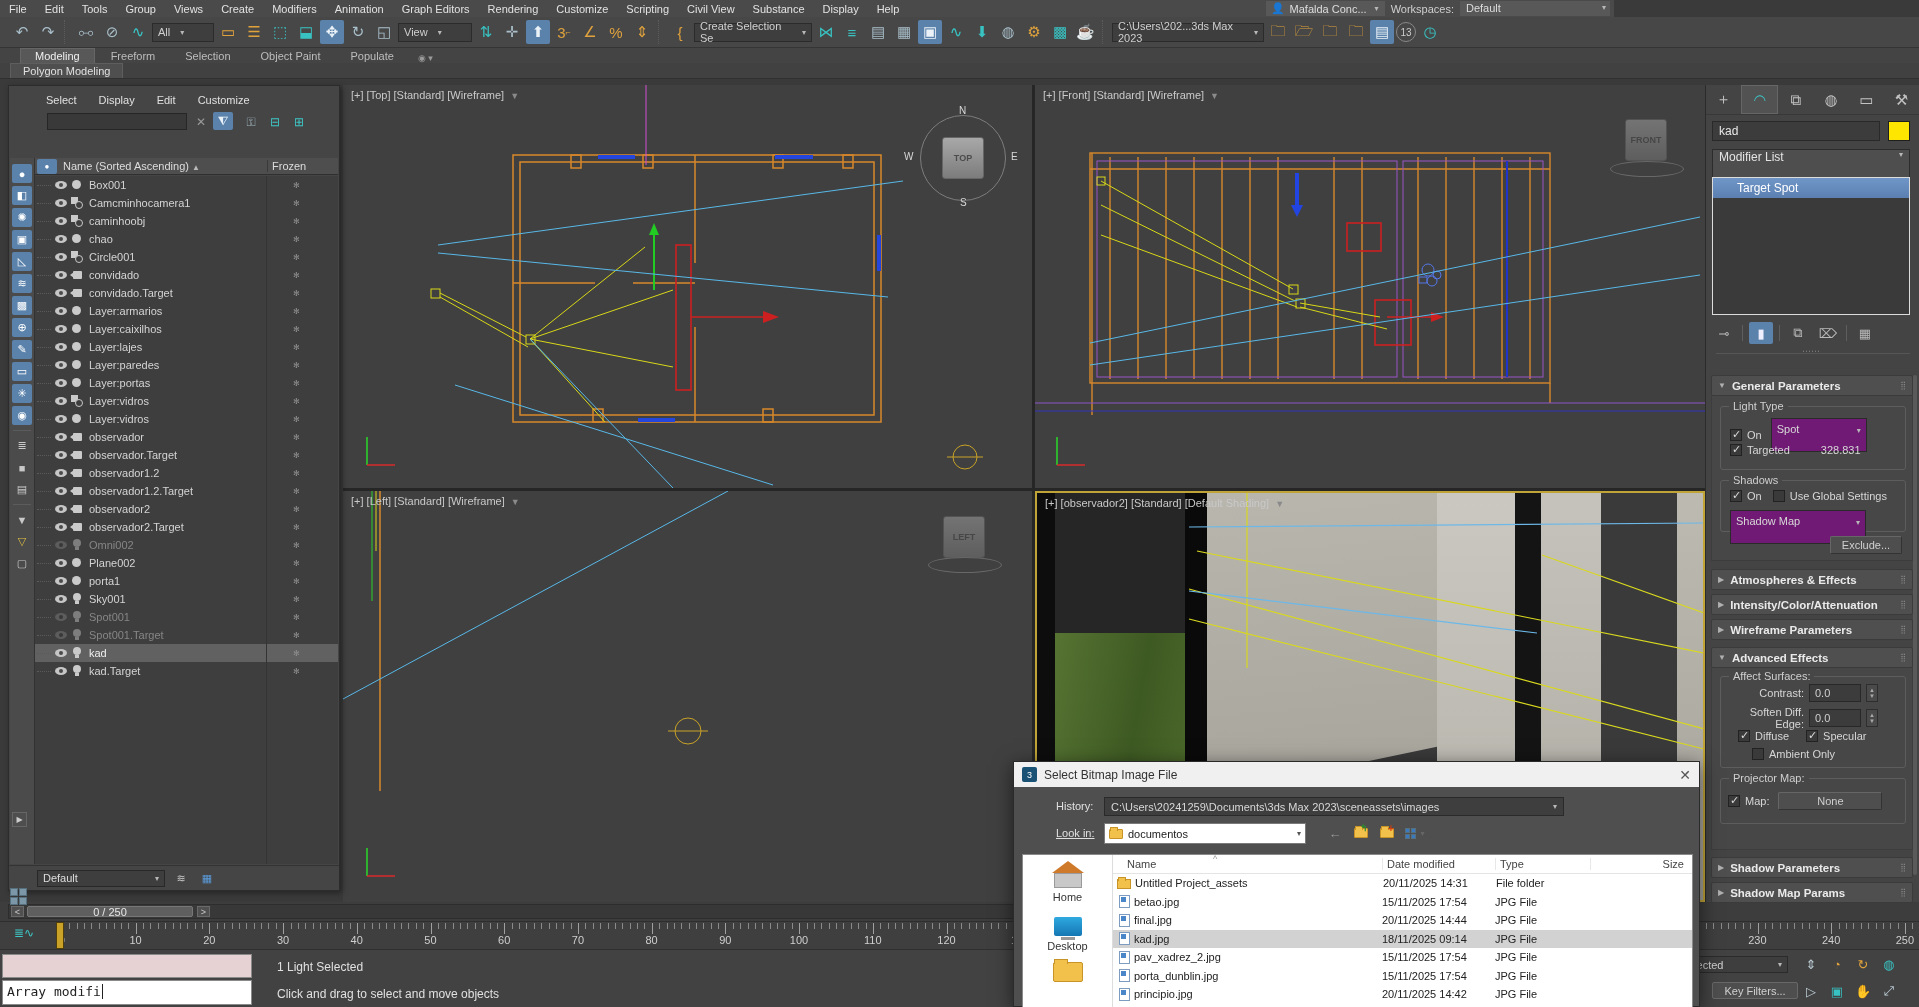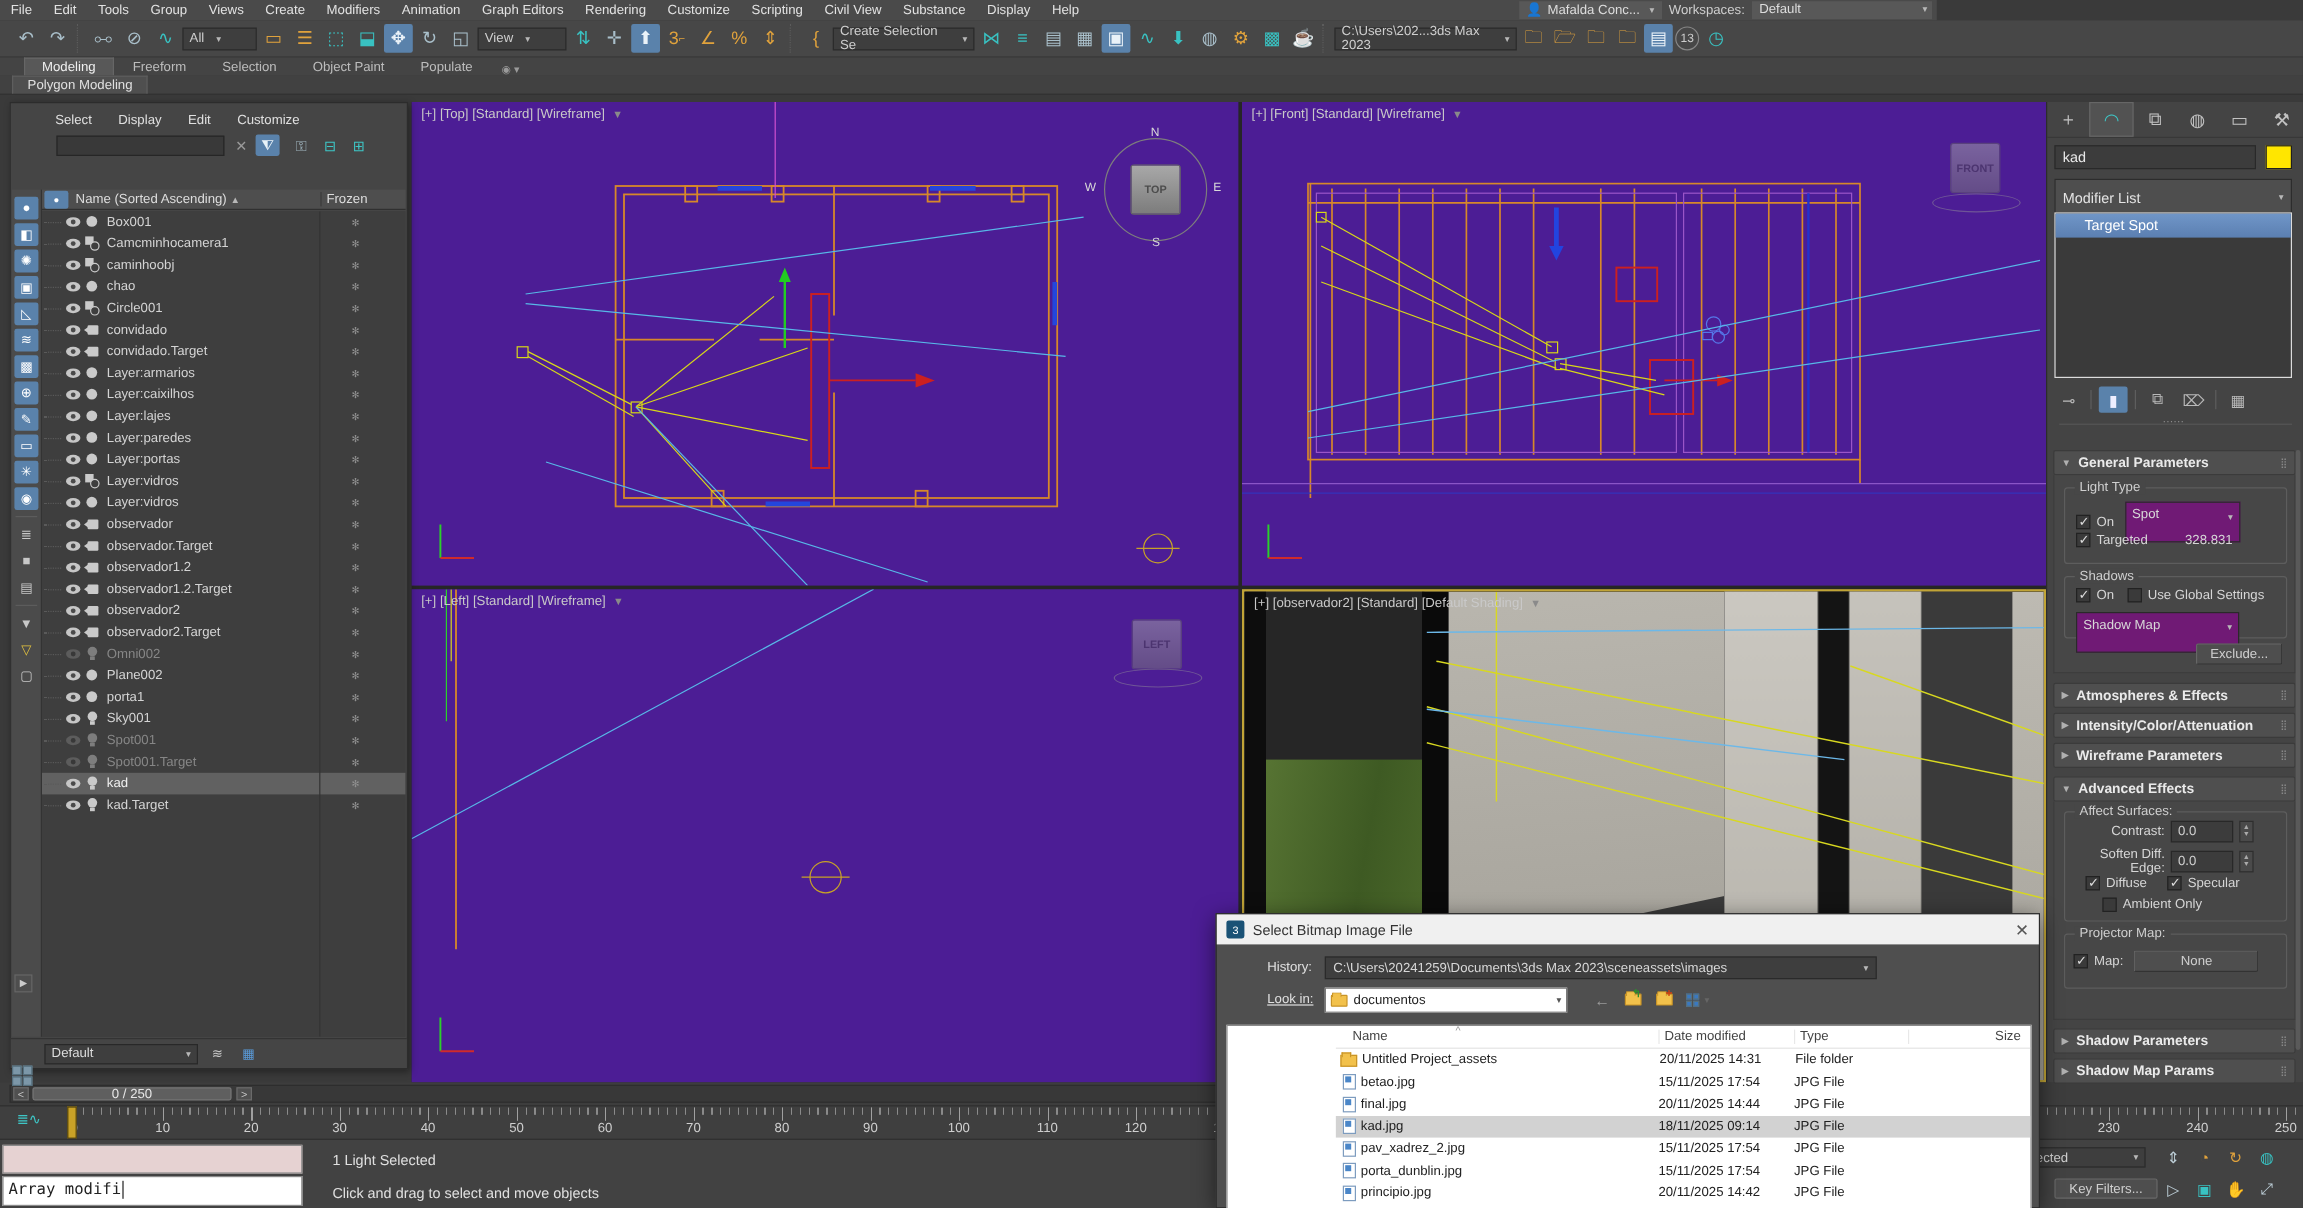--- a/index.html
+++ b/index.html
@@ -58,21 +58,21 @@
 .ticon.cam::after{content:"";position:absolute;left:0;top:3px;border-top:3px solid transparent;border-bottom:3px solid transparent;border-right:4px solid #cacaca}
 .ticon.light::before{content:"";position:absolute;left:3px;top:0;width:8px;height:8px;background:#cacaca;border-radius:50%}
 .ticon.light::after{content:"";position:absolute;left:5px;top:8px;width:4px;height:3px;background:#cacaca}
 .dim .ticon{opacity:.45}
 .nm{flex:1;overflow:hidden;white-space:nowrap}
 .frz{width:71px;flex:none;text-align:left;padding-left:26px;color:#909090;font-size:8px}
 #sxfoot{position:absolute;left:0;bottom:0;width:100%;height:25px;background:#454545;border-top:1px solid #333;display:flex;align-items:center;padding-left:28px;gap:6px}
 .defdrop{width:128px;height:17px;background:#3e3e3e;border:1px solid #282828;display:flex;align-items:center;padding:0 5px;color:#ddd}
 
 #vports{left:343px;top:85px;width:1362px;height:817px;background:#262626;z-index:1}
-.vp{position:absolute;background:#4c1d95;overflow:hidden}
+.vp{position:absolute;background:#404040;overflow:hidden}
 .vp.active{border:2px solid #c0a437}
 .vplabel{position:absolute;left:8px;top:4px;color:#c9c9c9;font-size:11px;z-index:4;white-space:nowrap}
 .vplabel .fun{color:#8a8a8a;font-size:9px;margin-left:6px}
 .cube{position:absolute;width:42px;height:42px;background:linear-gradient(#a8a8a8,#7c7c7c);border:1px solid #666;border-radius:3px;display:flex;align-items:center;justify-content:center;color:#4c4c4c;font-weight:bold;font-size:9px;z-index:3}
 .cring{position:absolute;border:1px solid #7d7d7d;border-radius:50%;z-index:2}
 .clet{position:absolute;color:#d8d8d8;font-size:10px;z-index:3}
 .faded{opacity:.5}
 .ellring{position:absolute;width:74px;height:16px;border:1px solid #9a9a9a;border-radius:50%;opacity:.45;z-index:2}
 .checker{background:repeating-conic-gradient(#10150f 0% 25%,#e9e9e3 25% 50%);background-size:86px 44px;transform:perspective(420px) rotateX(54deg) rotate(-2deg);transform-origin:50% 100%}
 
@@ -96,21 +96,21 @@
 .sbtn{position:absolute;height:17px;background:#4e4e4e;border:1px solid #686868;border-radius:2px;color:#d0d0d0;display:flex;align-items:center;justify-content:center}
 .anico{position:absolute;width:22px;height:18px;display:flex;align-items:center;justify-content:center;font-size:13px;color:#bccdd6}
 .anico.org{color:#e0a23c}.anico.teal{color:#39c2c2}
 
 #cpanel{left:1705px;top:85px;width:214px;height:817px;background:#444;border-left:1px solid #2c2c2c;z-index:6}
 #cptabs{position:absolute;left:0;top:0;width:100%;height:30px;display:flex;border-bottom:1px solid #383838}
 .cptab{flex:1;display:flex;align-items:center;justify-content:center;font-size:15px;color:#c2c2c2}
 .cptab.on{background:#525252;color:#3ec6c6;border:1px solid #666}
 #cpname{position:absolute;left:6px;top:36px;width:168px;height:20px;background:#3c3c3c;border:1px solid #292929;color:#e8e8e8;padding:2px 6px;font-size:12px}
 #cpswatch{position:absolute;left:182px;top:36px;width:22px;height:20px;background:#ffe600;border:1px solid #1f1f1f}
-#modlist{position:absolute;left:6px;top:64px;width:198px;height:31px;background:#4e4e4e;border:1px solid #2c2c2c;display:flex;align-items:center;padding:0 6px;color:#e4e4e4;font-size:12px}
+#modlist{position:absolute;left:6px;top:64px;width:198px;height:31px;background:#4e4e4e;border:1px solid #2c2c2c;display:flex;align-items:flex-start;padding:0 6px;color:#e4e4e4;font-size:12px}
 #stack{position:absolute;left:6px;top:92px;width:198px;height:138px;background:#3a3a3a;border:1px solid #dcdcdc}
 .stackrow{height:20px;background:linear-gradient(#7096c8,#5b7fb1);color:#fff;display:flex;align-items:center;padding-left:24px;font-size:12px}
 #stkbtns{position:absolute;left:6px;top:236px;width:198px;height:24px;display:flex;align-items:center;gap:6px}
 .skb{width:24px;height:22px;display:flex;align-items:center;justify-content:center;color:#b9b9b9;font-size:13px}
 .skb.on{background:#5a82ab;color:#eef;border-radius:2px}
 .sksep{width:1px;height:16px;background:#5e5e5e}
 #cpsep{position:absolute;left:10px;top:268px;width:194px;border-top:1px solid #565656}
 #cpsep::after{content:"⋯⋯";position:absolute;left:86px;top:-8px;color:#8c8c8c;font-size:9px}
 .roll{position:absolute;left:5px;width:202px;background:#4f4f4f;border:1px solid #3b3b3b;border-radius:2px;height:21px;display:flex;align-items:center;padding:0 6px;gap:6px}
 .roll b{color:#eaeaea;font-size:11.5px}
@@ -976,20 +976,28 @@
       <span class="gridico" style="grid-template-columns:5px 5px;grid-template-rows:5px 5px">
         <i style="background:#3a78c0"></i>
         <i style="background:#3a78c0"></i>
         <i style="background:#3a78c0"></i>
         <i style="background:#3a78c0"></i>
       </span>
       <span class="caret" style="color:#666">▾</span>
     </span>
 
   <div id="browser">
+    <div id="dsidebar">
+      <span class="home"></span>
+      <span style="margin-top:4px">Home</span>
+      <span class="desk" style="margin-top:14px"></span>
+      <span class="desk2"></span>
+      <span>Desktop</span>
+      <span class="bigfold"></span>
+    </div>
     <div id="flist">
       <div id="fhead">
         <span class="c1">Name</span>
         <span class="c2">Date modified</span>
         <span class="c3">Type</span>
         <span class="c4">Size</span>
       </div>
       <div>
 
           <div class="frow">

